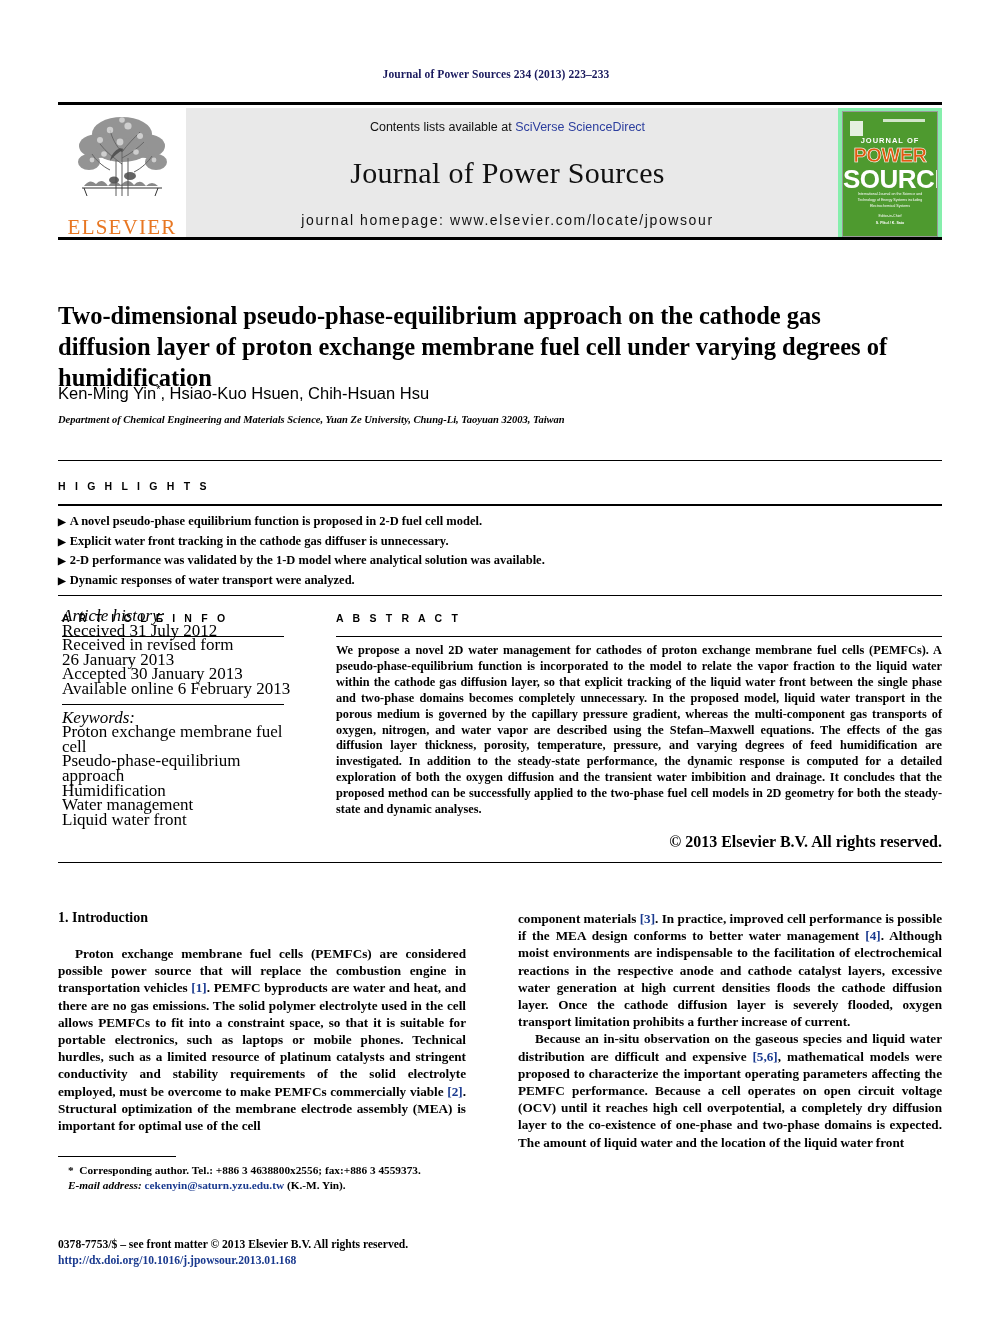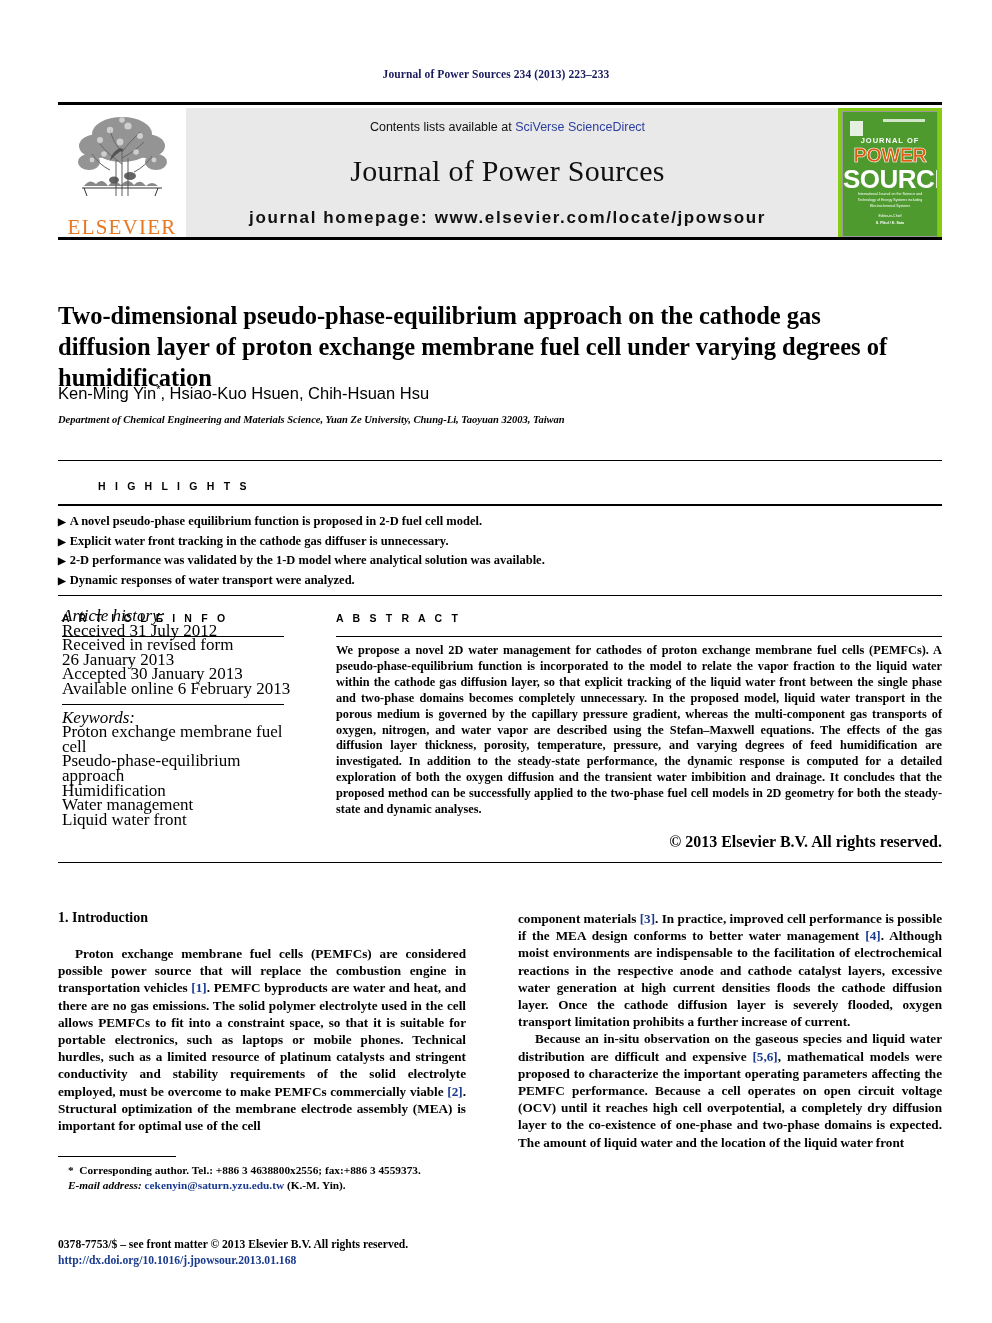--- a/index.html
+++ b/index.html
@@ -90,29 +90,28 @@
   }
   .contents-line .sd-link { color: #2c3e9e; }
   .journal-title {
     font-family: "Liberation Serif", serif;
     font-size: 30px;
     color: #111;
     letter-spacing: .3px;
   }
   .homepage-line {
     font-family: "Liberation Sans", sans-serif;
-    font-size: 17px;
+    font-size: 14px;
     letter-spacing: 1.6px;
     color: #111;
-    font-weight: bold;
   }
   .cover-thumb {
     width: 104px;
     flex: 0 0 104px;
-    background: #84cc16;
+    background: #86efac;
     display: flex;
     align-items: center;
     justify-content: center;
   }
   .cover-img {
     width: 96px;
     height: 126px;
     background: #4e9a2f;
     border: 1px solid #9a9a9a;
     position: relative;
@@ -208,21 +207,21 @@
     position:absolute; left:58px; top:460px; width:884px;
     border-top: 1px solid #000;
   }
   .section-head {
     font-family: "Liberation Sans", sans-serif;
     font-weight: bold;
     font-size: 10.5px;
     letter-spacing: 3.2px;
     color: #000;
   }
-  .hl-head { position:absolute; left:58px; top:480px;margin-left:40px; }
+  .hl-head { position:absolute; left:58px; top:480px; }
   .hl-rule-mid {
     position:absolute; left:58px; top:504px; width:884px;
     border-top: 2px solid #000;
   }
   .hl-list {
     position: absolute;
     left: 58px;
     top: 512px;
     width: 884px;
     font-family: "Liberation Serif", serif;

